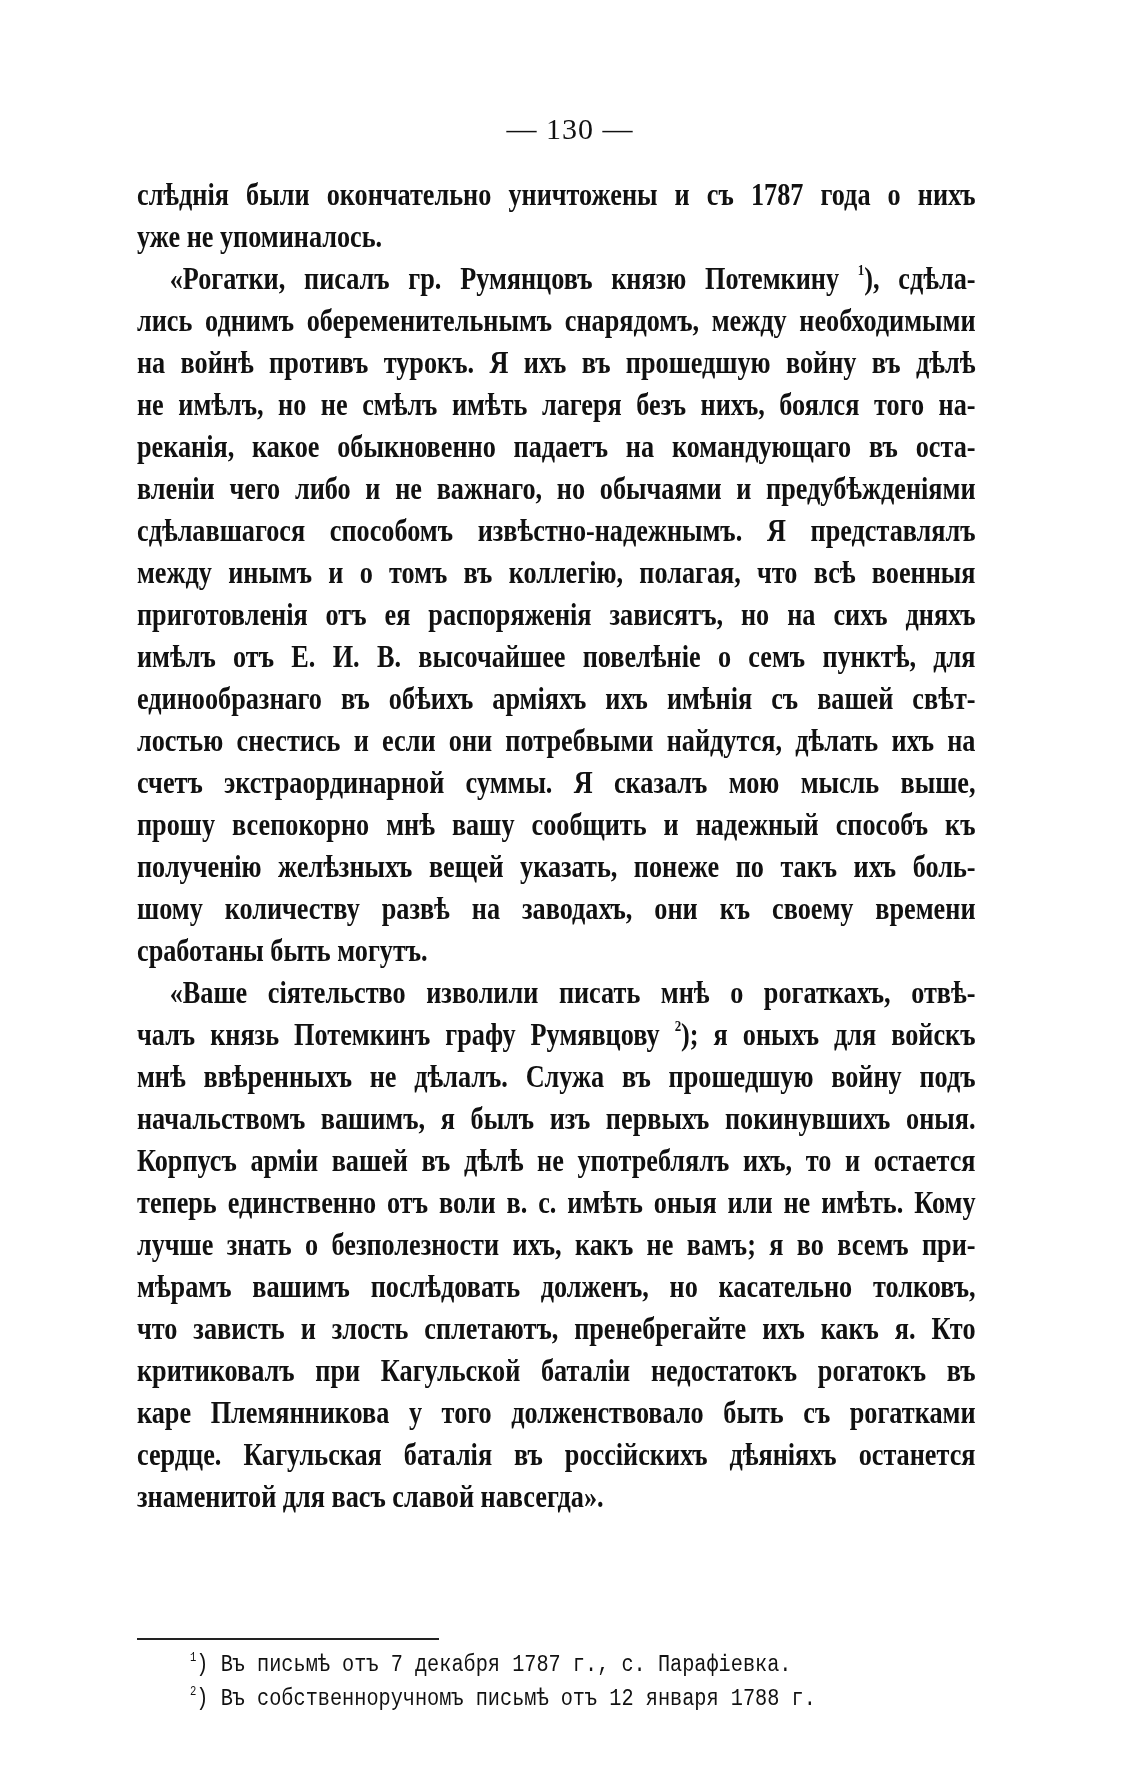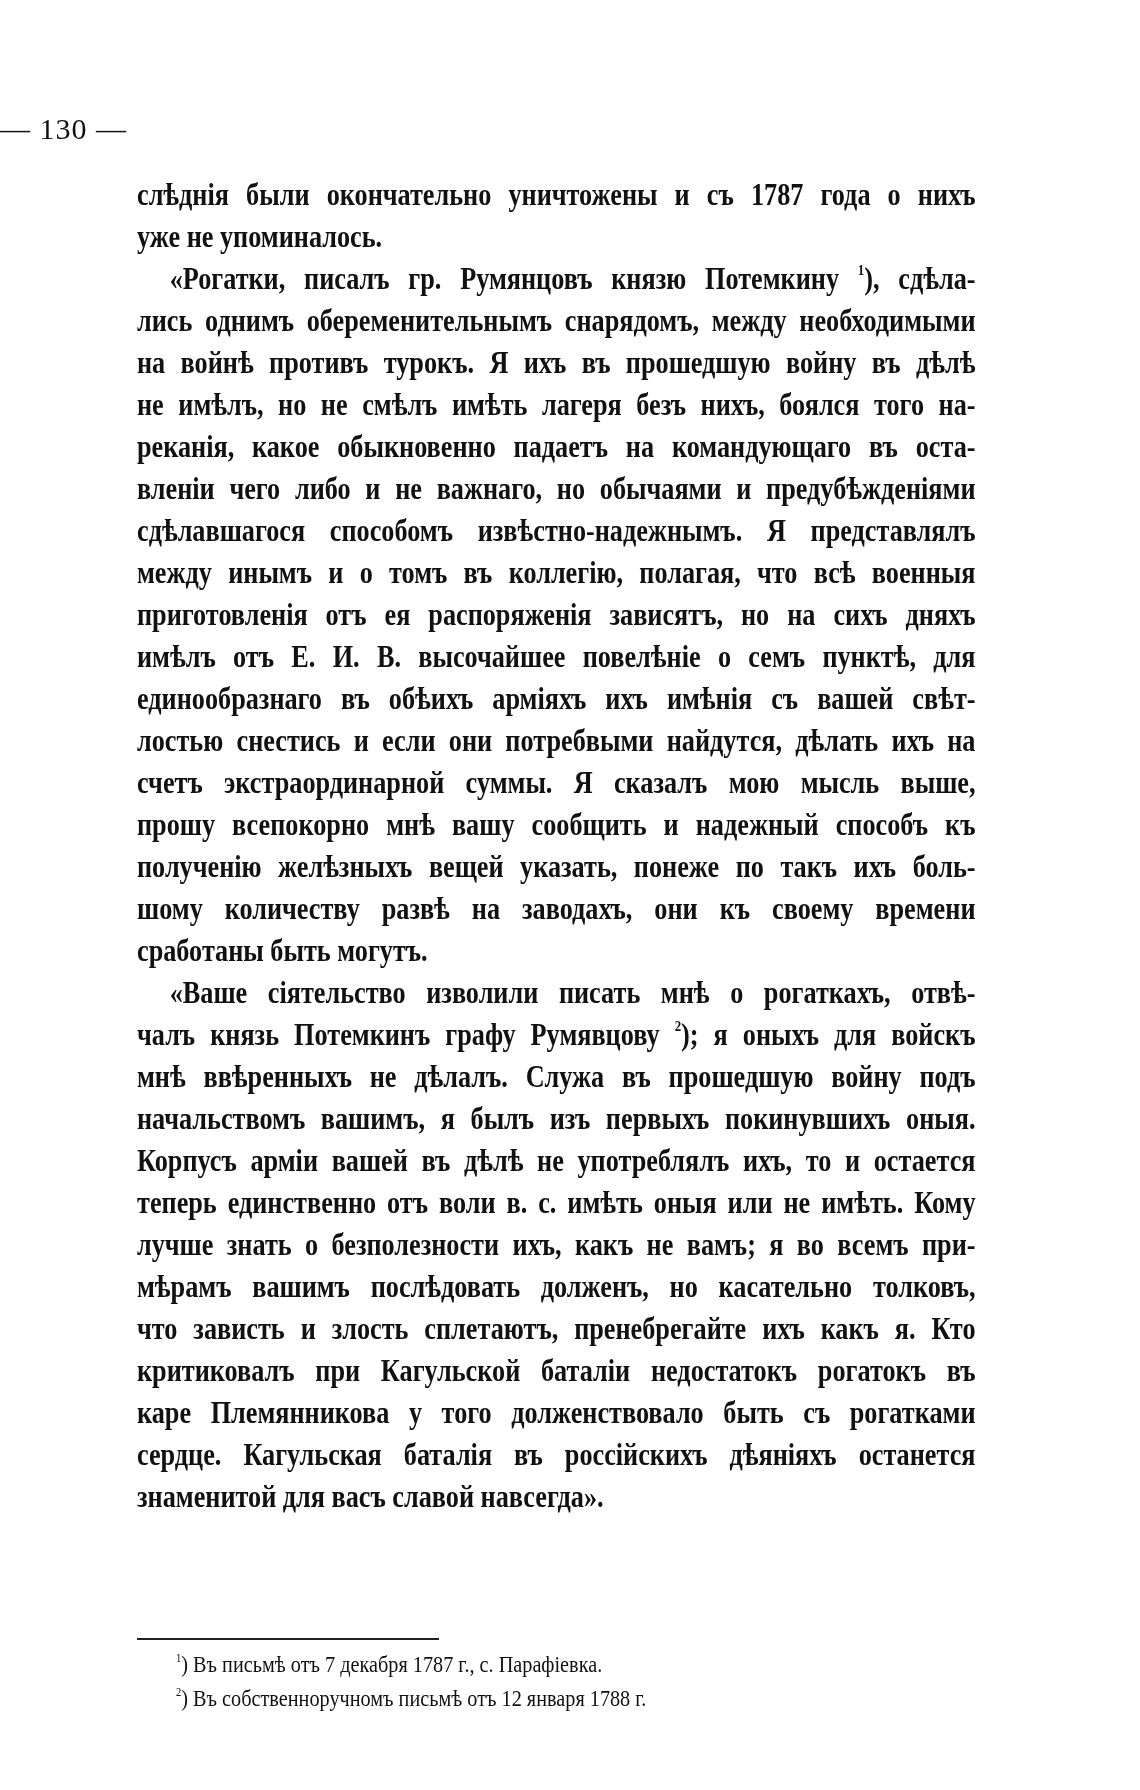--- a/index.html
+++ b/index.html
@@ -13,20 +13,21 @@
       position: relative;
       overflow: hidden;
       color: #111111;
       font-family: "Liberation Serif", "DejaVu Serif", serif;
     }
     .page-number {
       position: absolute;
       top: 112px;
       left: 0;
       width: 1140px;
+      text-align: center;
       font-size: 30px;
       letter-spacing: 1px;
     }
     .text-block {
       position: absolute;
       left: 137px;
       width: 838px;
       top: 174px;
       font-weight: bold;
     }
@@ -56,23 +57,24 @@
     .footnote-rule {
       position: absolute;
       left: 137px;
       top: 1638px;
       width: 302px;
       height: 0;
       border-top: 2px solid #222222;
     }
     .footnotes {
       position: absolute;
-      left: 176px;
+      left: 190px;
       top: 1648px;
       width: 800px;
+      font-family: Liberation Mono, monospace;
     }
     .fn {
       height: 34px;
       line-height: 34px;
       font-size: 23px;
       white-space: nowrap;
       transform: scaleX(0.88);
       transform-origin: left center;
     }
     .fn sup {

